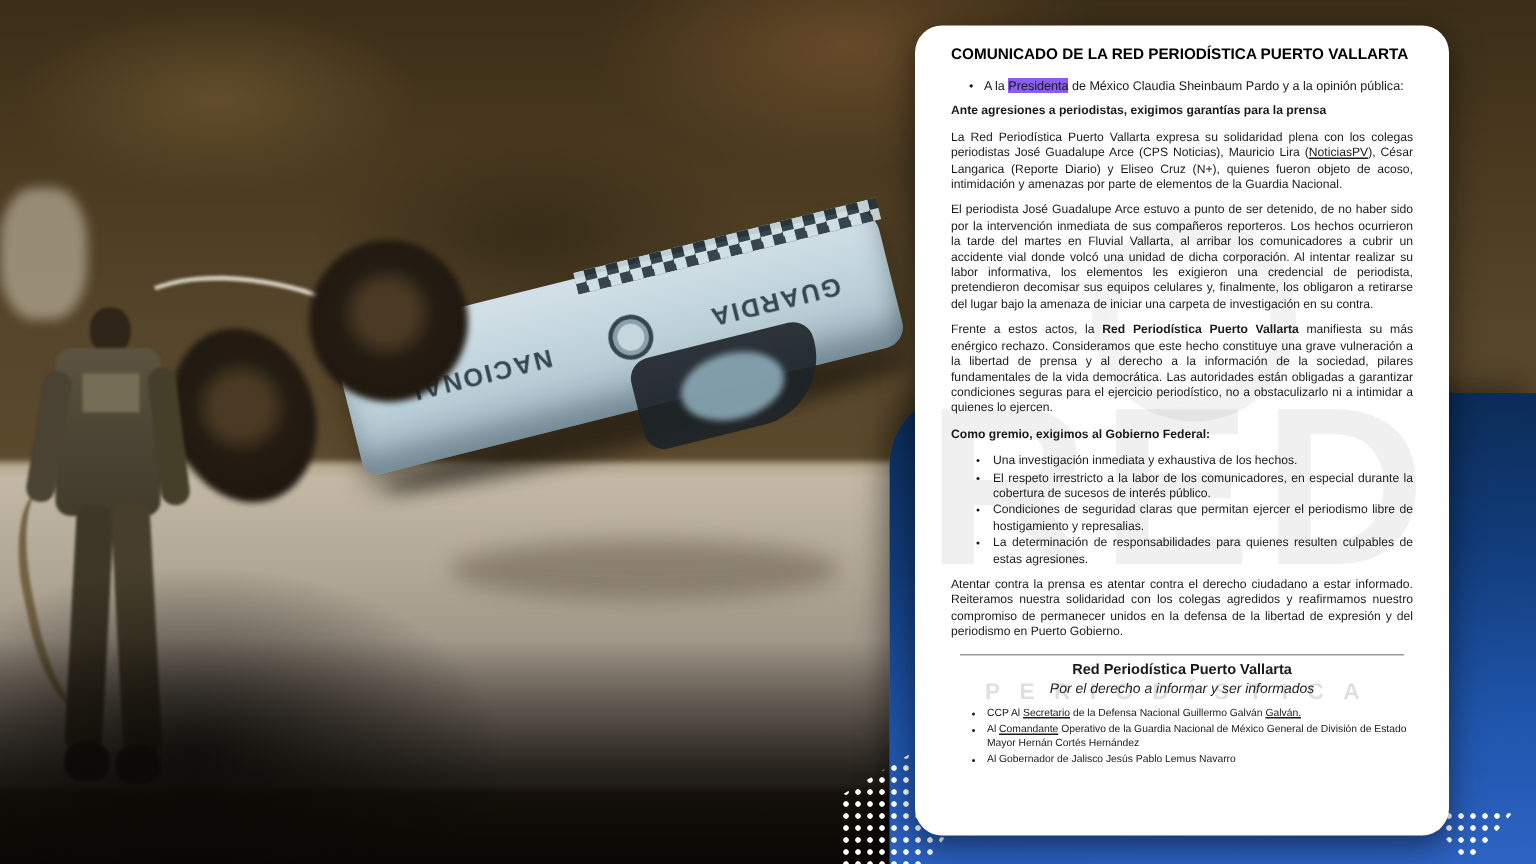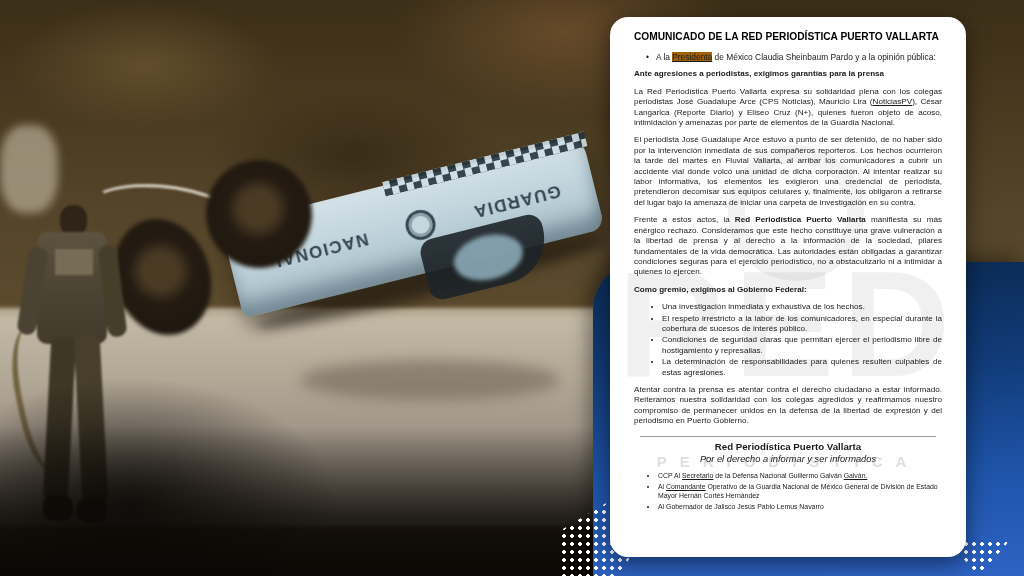--- a/index.html
+++ b/index.html
@@ -96,21 +96,21 @@
 
   .doc{position:relative;z-index:2;font-size:8.1px;line-height:10.4px;color:#1a1a1a;text-align:justify;}
   .title{font-weight:bold;font-size:10.2px;line-height:13px;margin-bottom:9px;color:#000;}
   .addr{display:flex;margin:0 0 7px 12px;font-size:8.4px;}
   .addr .blt{margin-right:7px;}
   .h{font-weight:bold;margin:7px 0;text-align:left;}
   .doc p{margin:7px 0;}
   ul.demands{margin:2px 0 7px;padding-left:28px;}
   ul.demands li{margin-bottom:1px;}
   .u{text-decoration:underline;}
-  .hl{text-decoration:underline;background:#a16207;}
+  .hl{background:#8b5cf6;}
   .b700{font-weight:bold;}
   .divider{border-top:1.3px solid #9a9a9a;margin:9px 6px 5px;}
   .sig{text-align:center;font-weight:bold;font-size:9.7px;margin:3px 0 2px;}
   .motto{text-align:center;font-style:italic;font-size:9.3px;color:#222;margin:0 0 8px;}
   .ccp{font-size:6.9px;line-height:8.7px;text-align:left;}
   ul.ccp-list{margin:0;padding-left:24px;}
   ul.ccp-list li{margin-bottom:2px;}
 </style>
 </head>
 <body>

